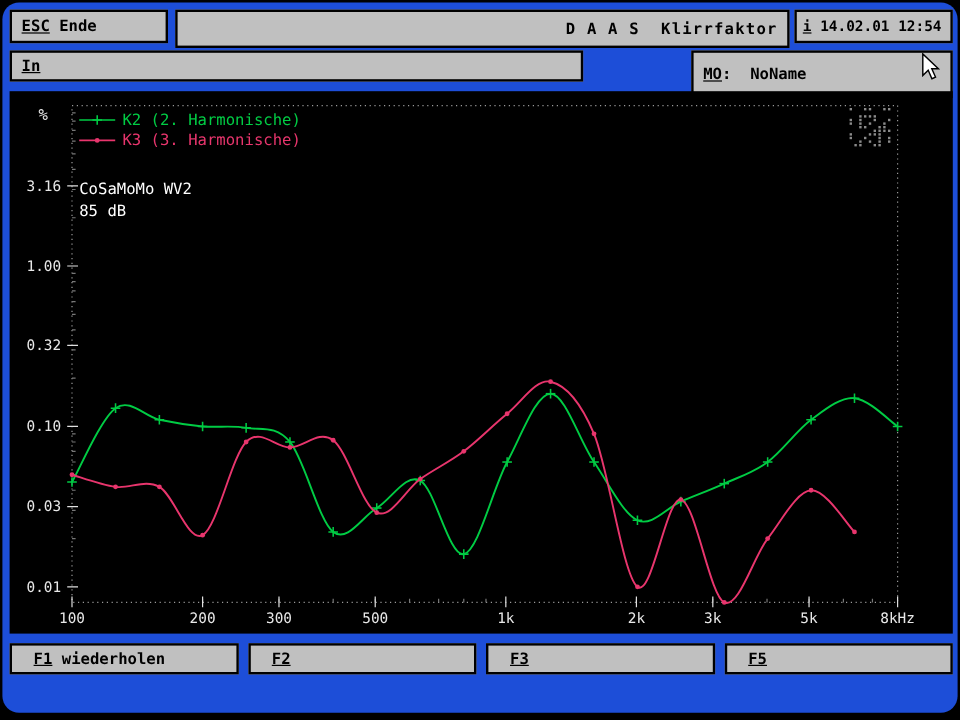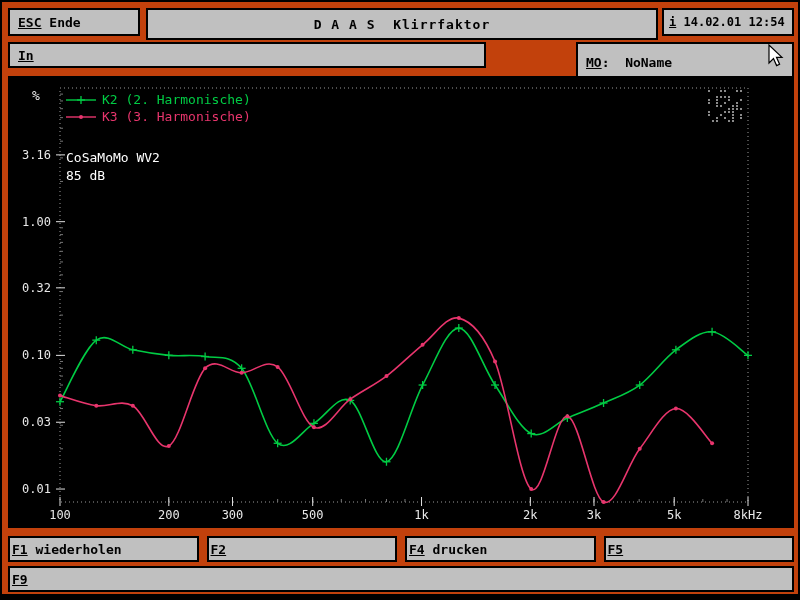--- a/index.html
+++ b/index.html
@@ -1,40 +1,40 @@
 <!DOCTYPE html>
 <html><head>
 <meta charset="utf-8">
 <style>
   html,body{margin:0;padding:0;}
   body{
     width:800px;height:600px;background:#000;position:relative;overflow:hidden;
     font-family:"DejaVu Sans Mono","Liberation Mono",monospace;
   }
-  .screen{position:absolute;left:2px;top:2px;width:796px;height:592px;background:#c2410c;}
+  .screen{position:absolute;left:2px;top:2px;width:796px;height:592px;background:#1d4ed8;border-radius:14px;}
   .box{
     position:absolute;border:2px solid #000;background:#c0c0c0;color:#000;
     display:flex;align-items:center;font-weight:bold;font-size:13px;
     white-space:pre;padding:0 8px;box-sizing:border-box;
   }
   .box u{text-decoration:underline;}
   #esc-box{left:6px;top:6px;width:132px;height:28px;}
-  #title-box{left:144px;top:6px;width:512px;height:32px;justify-content:center;letter-spacing:1px;}
+  #title-box{left:144px;top:6px;width:512px;height:32px;justify-content:flex-end;letter-spacing:1px;}
   #info-box{left:660px;top:6px;width:132px;height:28px;font-size:12px;padding:0 5px;}
   #input-box{left:6px;top:40px;width:478px;height:26px;}
   #mo-box{left:574px;top:40px;width:218px;height:40px;}
   #chart-panel{position:absolute;left:6px;top:74px;width:786px;height:452px;background:#000;}
   #chart-svg{display:block;font-family:"DejaVu Sans Mono","Liberation Mono",monospace;}
   .fkey-row{position:absolute;left:6px;width:786px;height:26px;display:flex;gap:8px;box-sizing:border-box;}
   #fkey-row-1{top:534px;}
   #fkey-row-2{top:564px;}
   .fkey{
     flex:1;border:2px solid #000;background:#c0c0c0;color:#000;
     font-weight:bold;font-size:13px;display:flex;align-items:center;
-    padding:0 2px;white-space:pre;box-sizing:border-box;
+    padding:0 18px;white-space:pre;box-sizing:border-box;
   }
   .fkey u{text-decoration:underline;}
   #cursor{position:absolute;left:766px;top:44px;z-index:10;}
 </style>
 </head>
 <body>
 
 <div class="screen">
 
   <div class="box" id="esc-box">
@@ -249,24 +249,23 @@
           <text x="94" y="45" fill="#e8356d" font-size="13" text-anchor="start">K3 (3. Harmonische)</text>
         </g>
         <text x="58" y="86" fill="#ffffff" font-size="13" text-anchor="start">CoSaMoMo  WV2</text>
         <text x="58" y="104" fill="#ffffff" font-size="13" text-anchor="start">85 dB</text>
       </svg>
   </div>
 
   <div class="fkey-row" id="fkey-row-1">
       <div class="fkey"><u>F1</u><span> wiederholen</span></div>
       <div class="fkey"><u>F2</u><span></span></div>
-      <div class="fkey"><u>F4</u><span> drucken</span></div>
+      <div class="fkey"><u>F3</u><span></span></div>
       <div class="fkey"><u>F5</u><span></span></div>
     </div>
   <div class="fkey-row" id="fkey-row-2">
-      <div class="fkey"><u>F9</u><span></span></div>
     </div>
 
 </div>
 
 <svg id="cursor" width="20" height="24" viewBox="0 0 20 24">
   <path d="M3,1 L3,19 L7.5,14.5 L10.6,21.6 L13.6,20.2 L10.5,13.3 L16,13.3 Z" fill="#ffffff" stroke="#000000" stroke-width="1.2"></path>
 </svg>
 
 </body></html>

